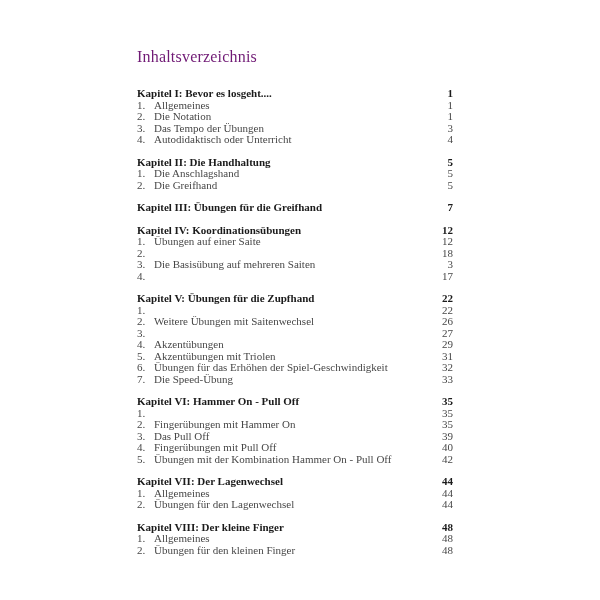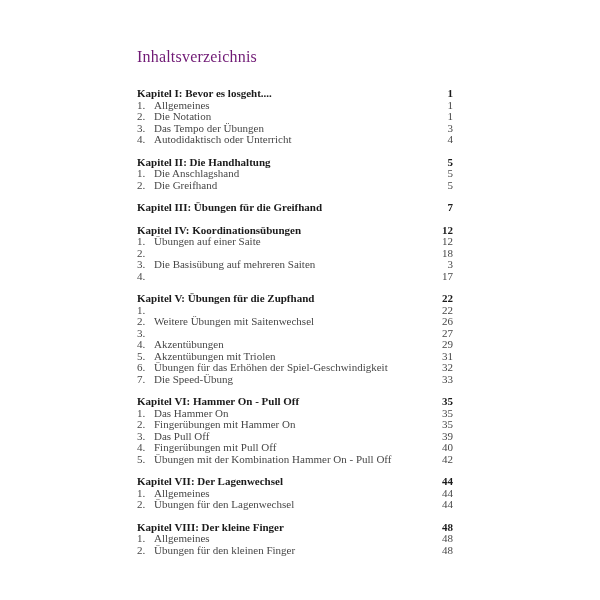--- a/index.html
+++ b/index.html
@@ -185,21 +185,20 @@
     </div>
   </div>
 
   <div class="toc-section">
     <div class="row heading-row">
       <span class="label">Kapitel VI: Hammer On - Pull Off</span>
       <span class="pagenum">35</span>
     </div>
     <div class="row item-row">
       <span class="item-num">1.</span>
-      <span class="label">Das Hammer On</span>
       <span class="pagenum">35</span>
     </div>
     <div class="row item-row">
       <span class="item-num">2.</span>
       <span class="label">Fingerübungen mit Hammer On</span>
       <span class="pagenum">35</span>
     </div>
     <div class="row item-row">
       <span class="item-num">3.</span>
       <span class="label">Das Pull Off</span>

